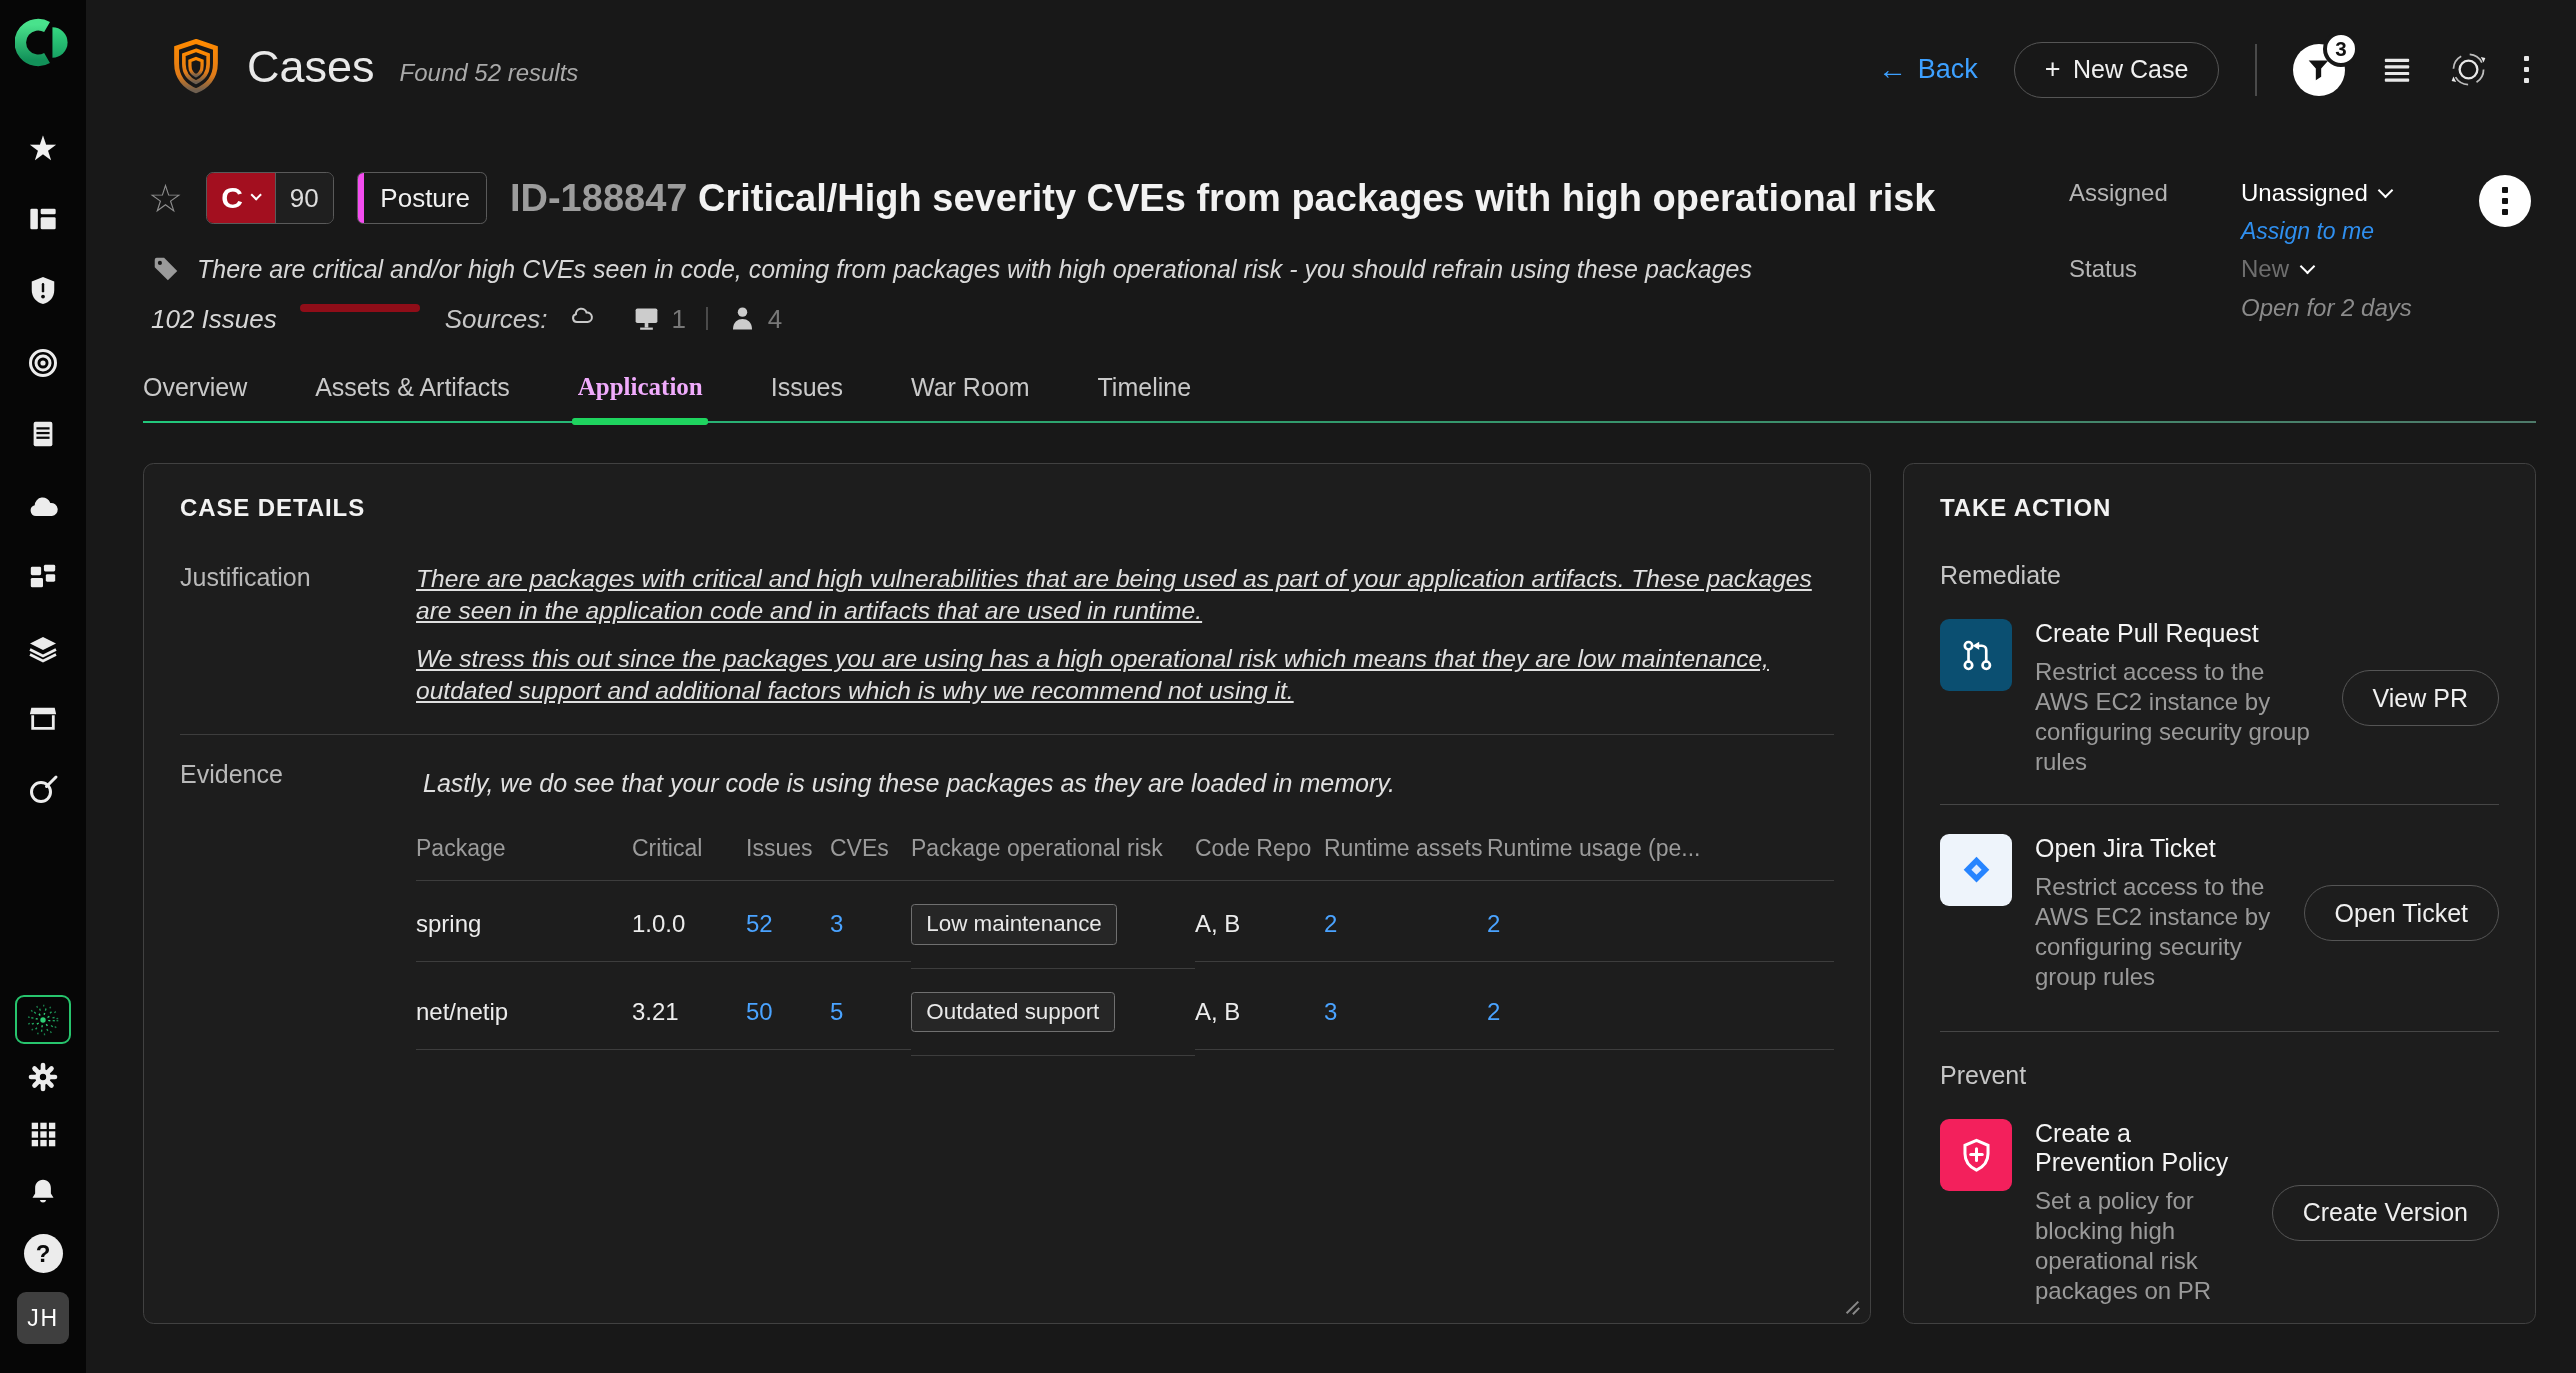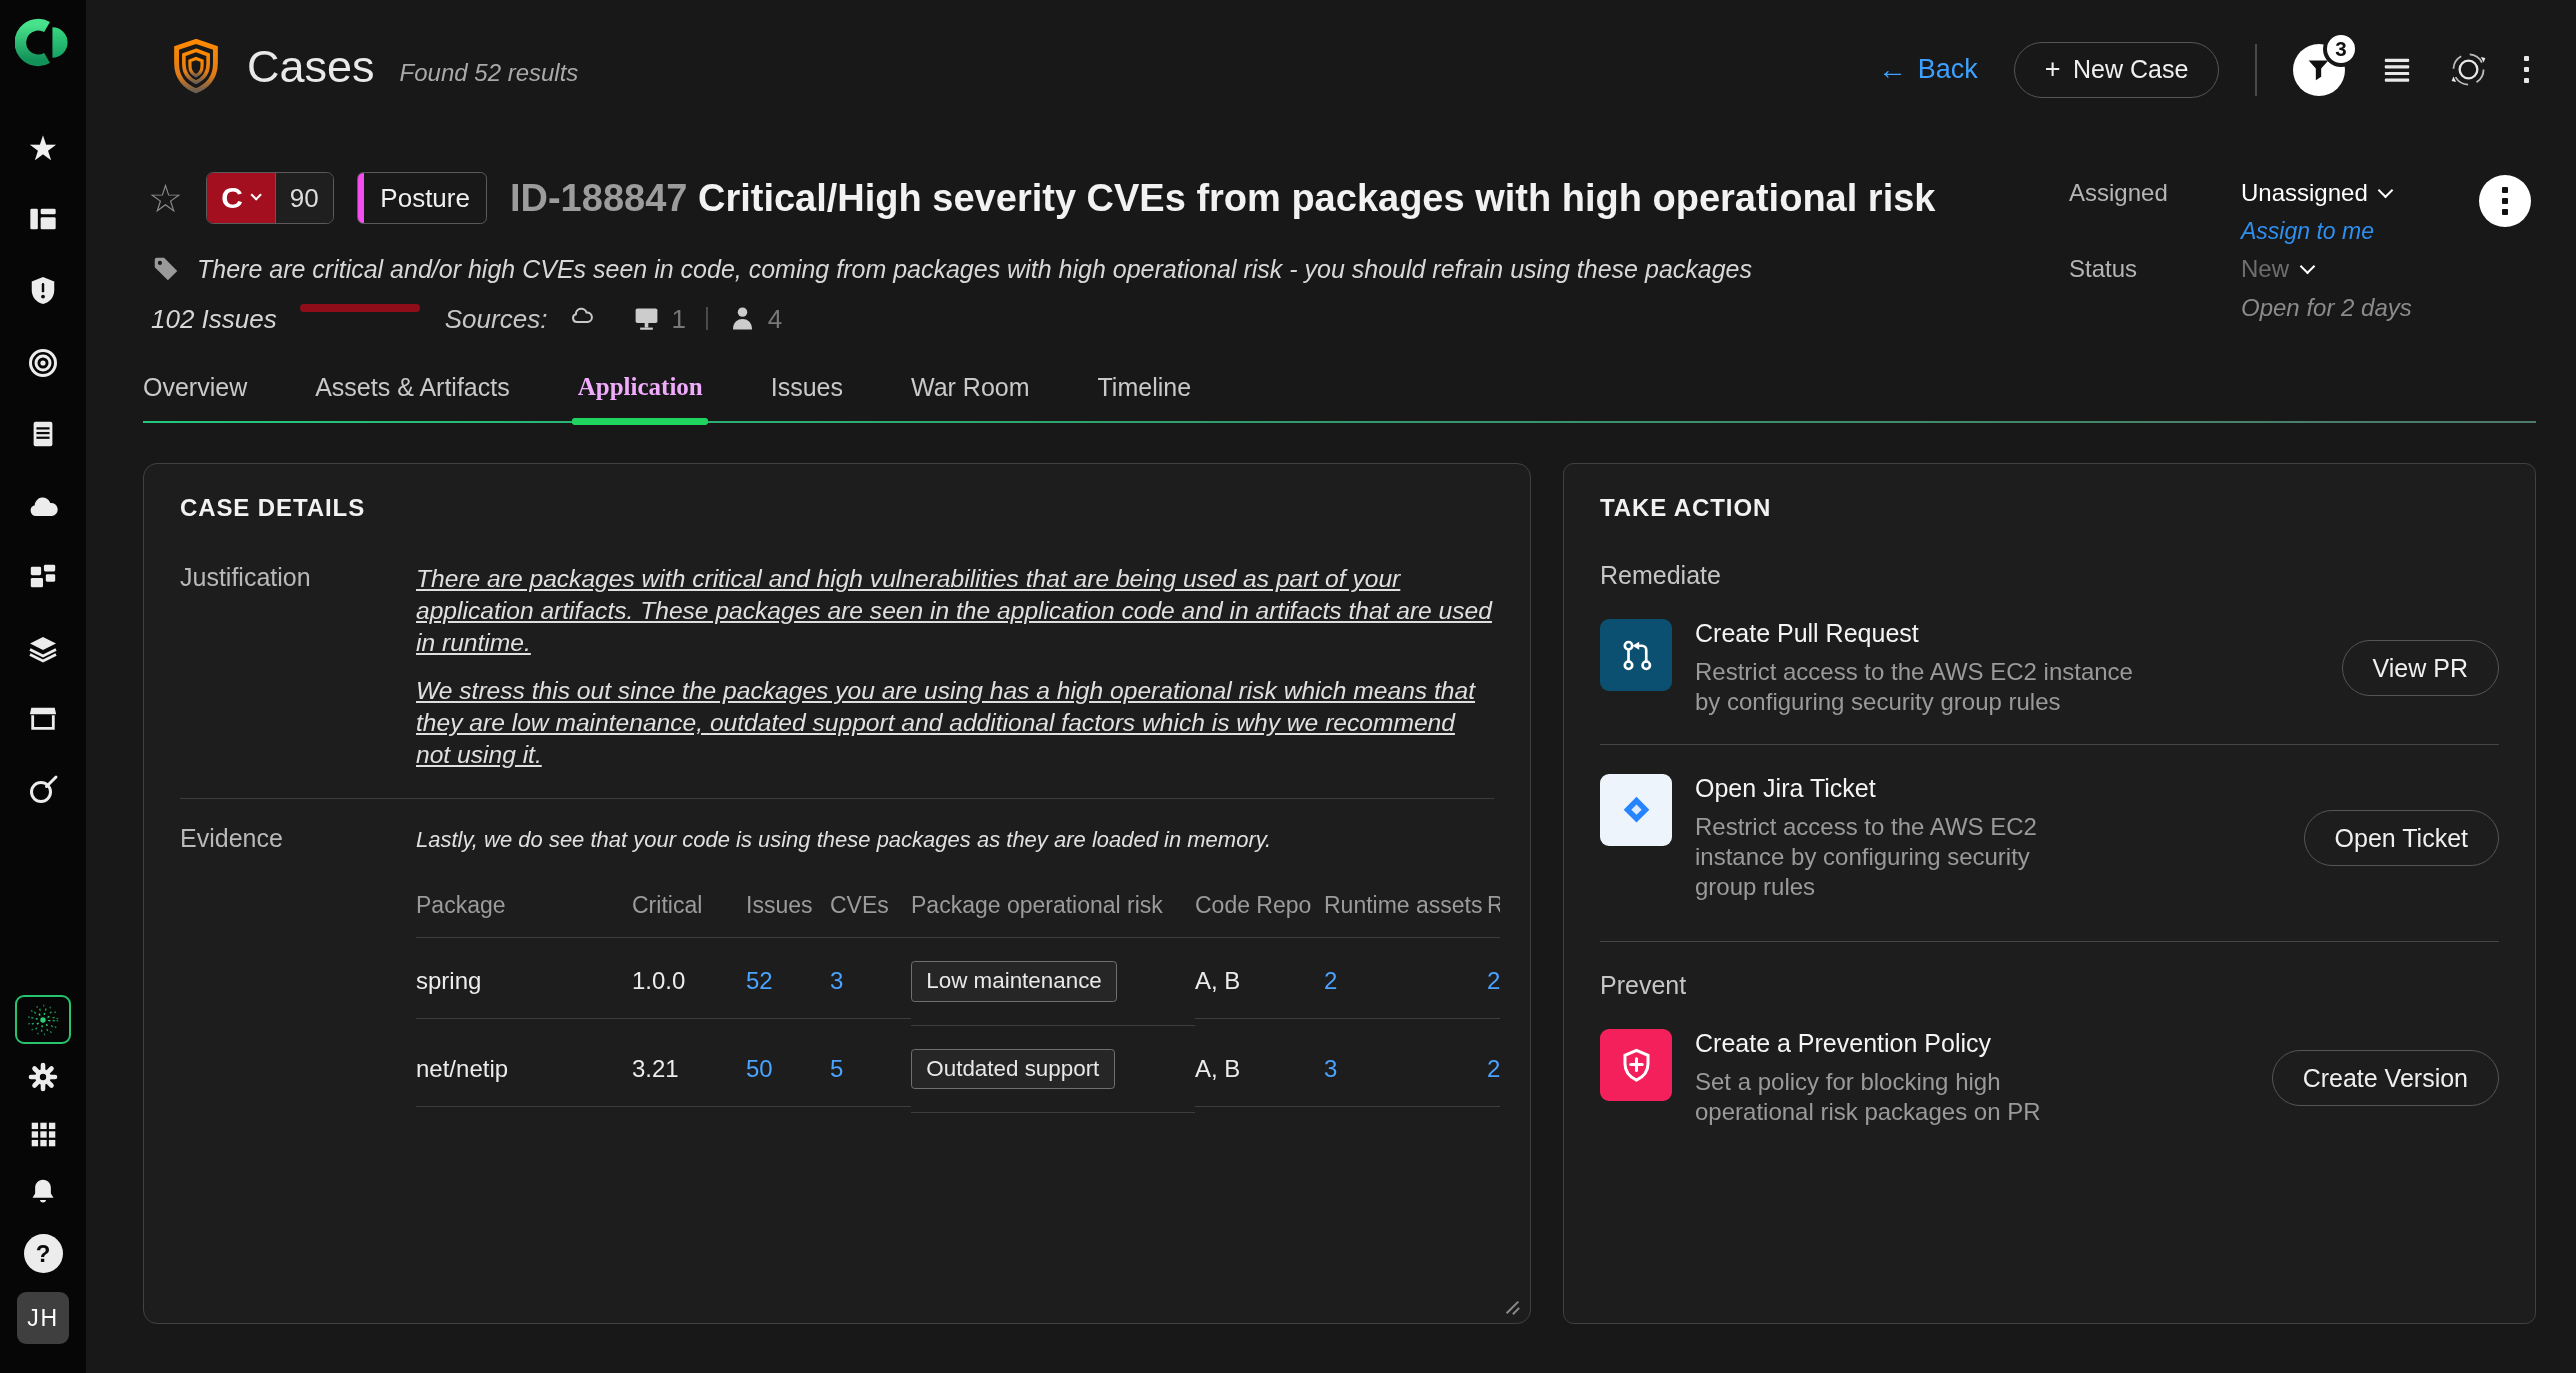--- a/index.html
+++ b/index.html
@@ -70,21 +70,21 @@
   
   .tabs{position:absolute;left:143px;right:40px;top:373px;display:flex;gap:68px;}
   .tabs::after{content:"";position:absolute;left:0;right:0;bottom:1.8px;height:2.7px;background:linear-gradient(90deg,#22c87c,#2f9e6d 45%,#4e7a6a);}
   .tab{position:relative;padding-bottom:23px;font-size:25px;color:#c9c9c9;cursor:pointer;}
   .tab.active{color:#f0abfc;font-weight:bold;font-family:Liberation Serif, serif;}
   .tab.active::after{content:"";position:absolute;left:-5.4px;right:-5.4px;bottom:0;height:7.2px;border-radius:2.7px;background:#1fd45f;z-index:2;}
 
   
   .panels{position:absolute;left:143px;right:40px;top:463px;bottom:50px;display:flex;gap:32px;}
   .panel{background:#1d1d1d;border:1.3px solid #414141;border-radius:10.7px;position:relative;box-sizing:border-box;}
-  .panel.left{width:1388px;padding:30px 36px;border-radius:14px;}
+  .panel.left{width:1728px;padding:30px 36px;}
   .panel.right{flex:1;padding:30px 36px;}
   .panel-title{font-size:24px;font-weight:bold;color:#f2f2f2;letter-spacing:0.9px;}
 
   .section-grid{display:grid;grid-template-columns:236px 1fr;margin-top:41px;}
   .sec-label{font-size:25px;color:#b9b9b9;}
   .just-text p{margin:0;font-style:italic;font-size:24.6px;line-height:32px;color:#e0e0e0;text-decoration:underline;}
   .just-text p + p{margin-top:16px;}
   .hr{border:0;border-top:0.9px solid #3d3d3d;margin:27px 0 25px 0;}
 
   .tbl{display:grid;grid-template-columns:216px 114px 84px 81px 284px 129px 163px 1fr;margin-top:36px;align-items:center;}
@@ -410,21 +410,21 @@
           <p>There are packages with critical and high vulnerabilities that are being used as part of your application artifacts. These packages are seen in the application code and in artifacts that are used in runtime.</p>
           <p>We stress this out since the packages you are using has a high operational risk which means that they are low maintenance, outdated support and additional factors which is why we recommend not using it.</p>
         </div>
       </div>
 
       <hr class="hr">
 
       <div class="section-grid" style="margin-top:0">
         <div class="sec-label">Evidence</div>
         <div>
-          <p class="just-text" style="margin:0;font-style:italic;font-size:22px;line-height:32px;color:#e0e0e0">Lastly, we do see that your code is using these packages as they are loaded in memory.</p>
+          <p class="just-text" style="margin:7px;font-style:italic;font-size:25px;line-height:32px;color:#e0e0e0">Lastly, we do see that your code is using these packages as they are loaded in memory.</p>
 
           <div class="tbl">
             <div class="th">Package</div>
             <div class="th">Critical</div>
             <div class="th">Issues</div>
             <div class="th">CVEs</div>
             <div class="th">Package operational risk</div>
             <div class="th">Code Repo</div>
             <div class="th">Runtime assets</div>
             <div class="th">Runtime usage (pe...</div>

